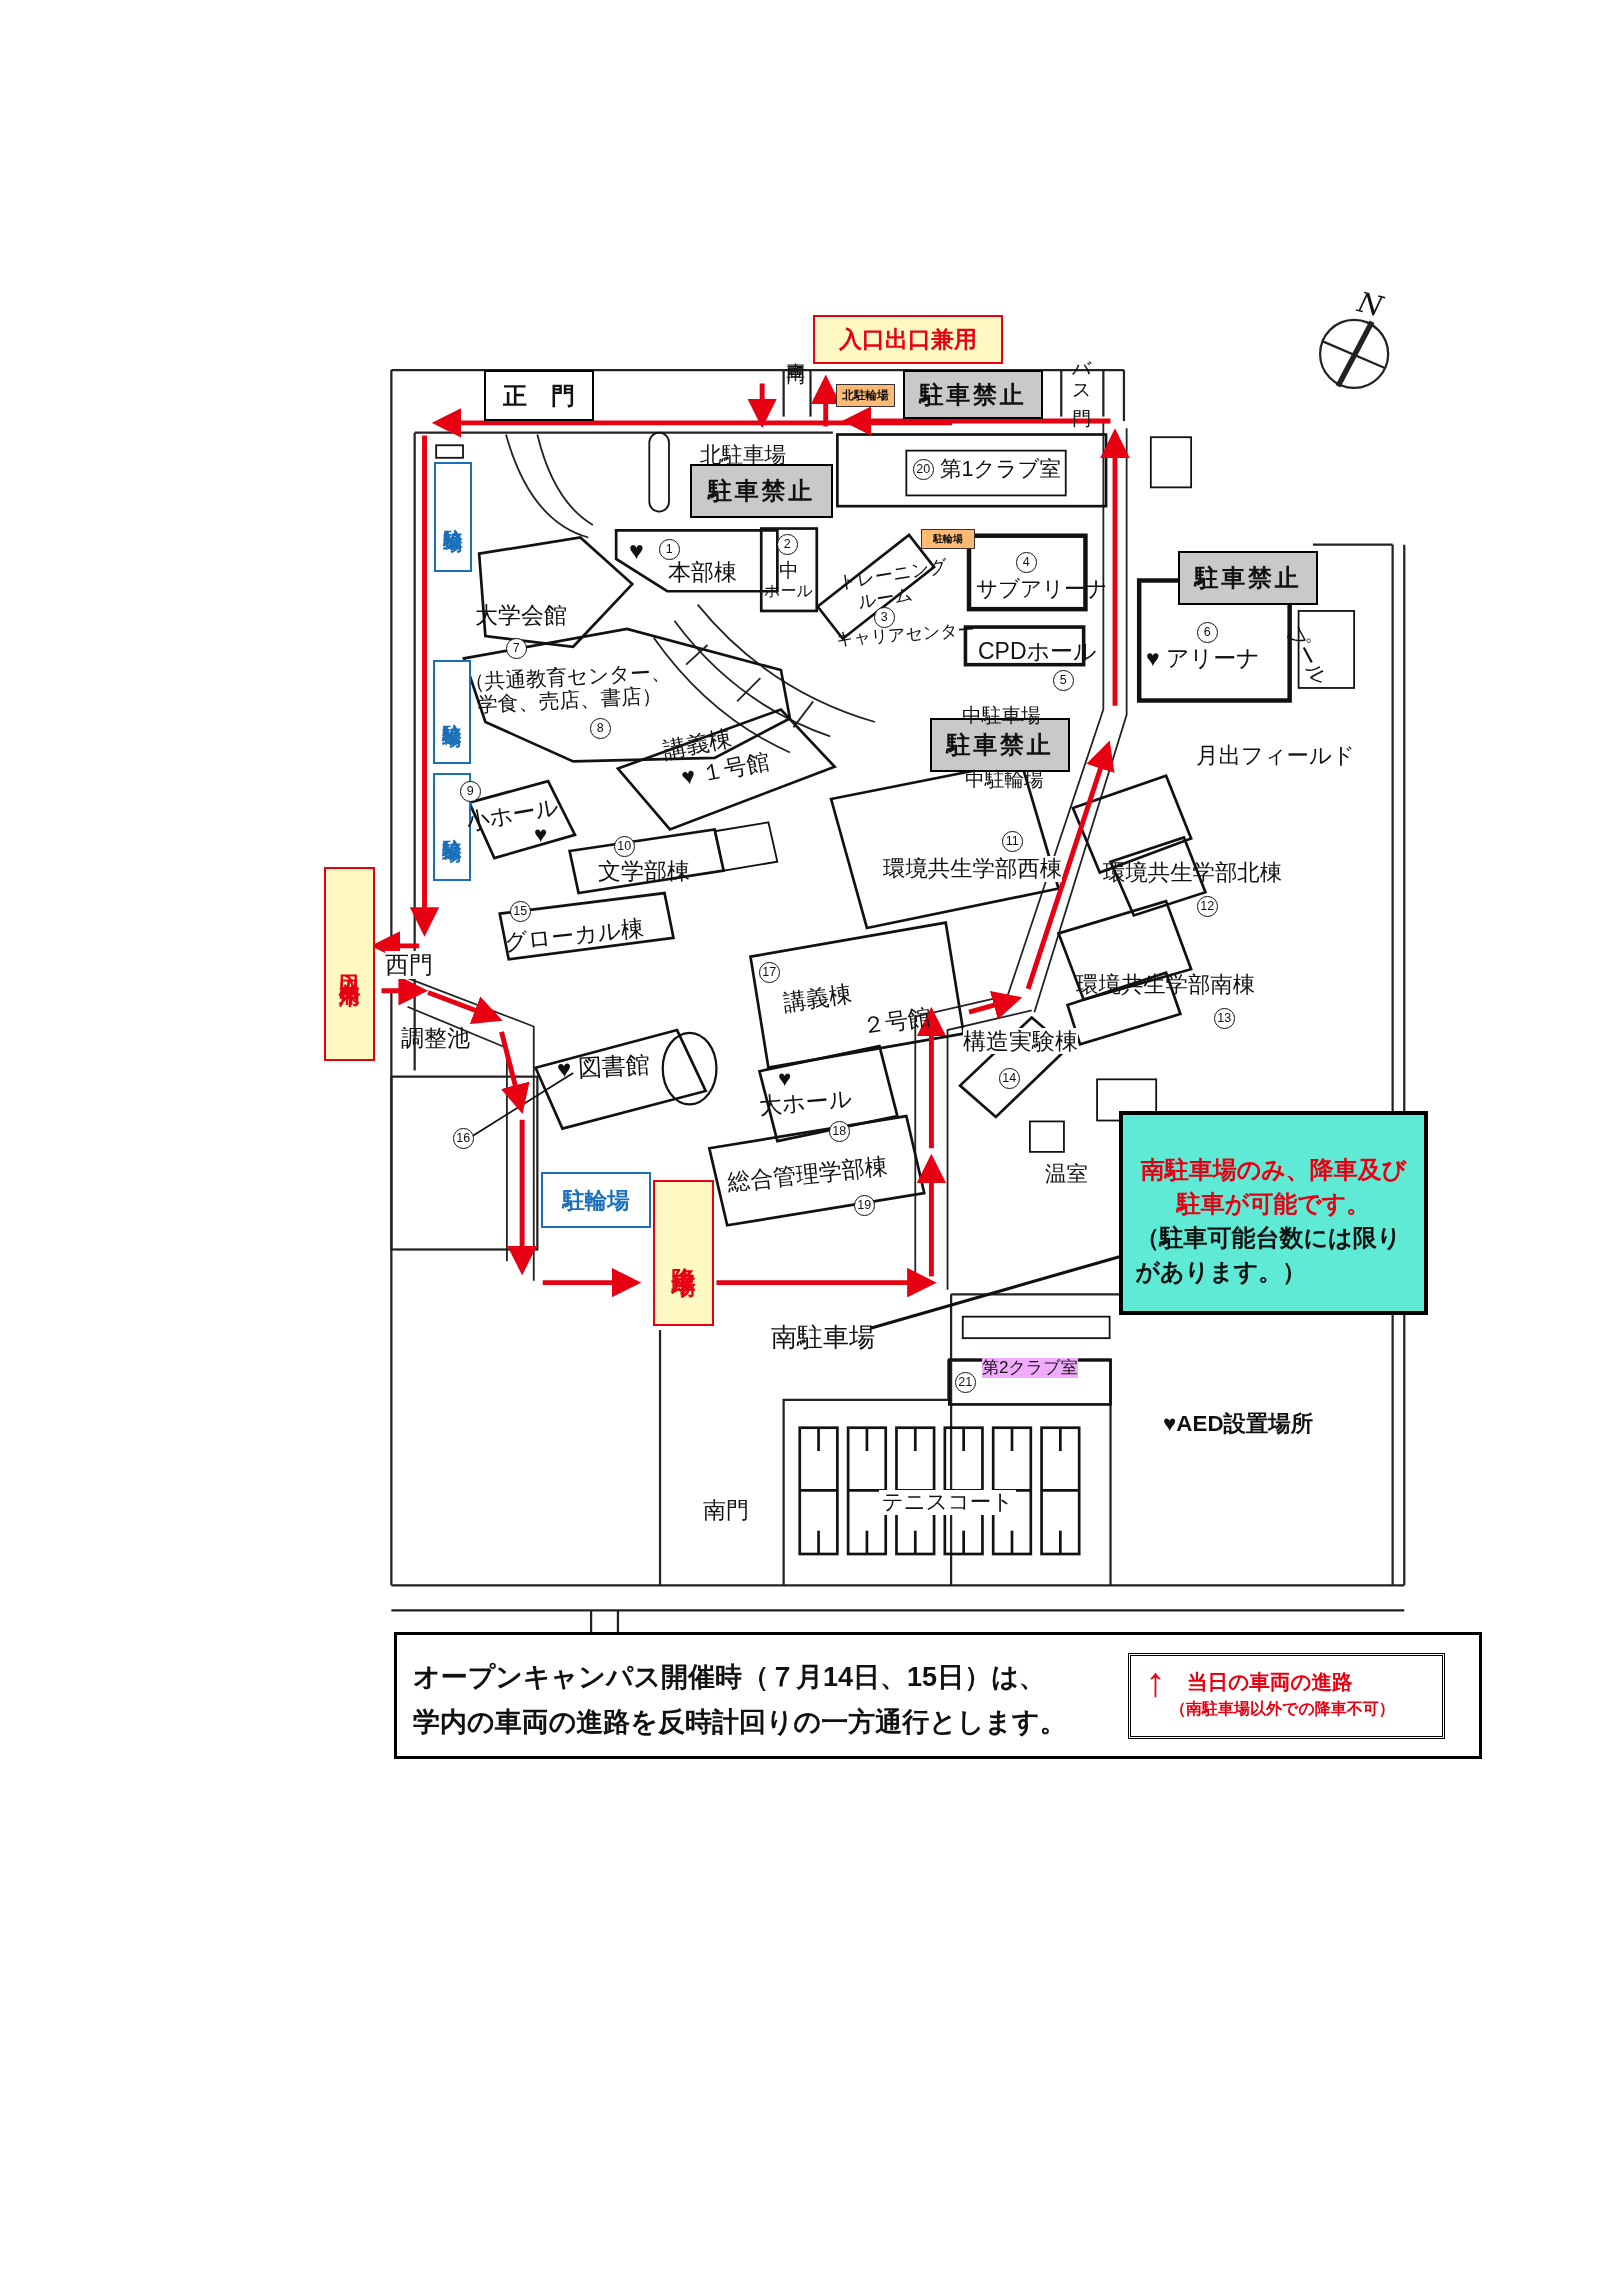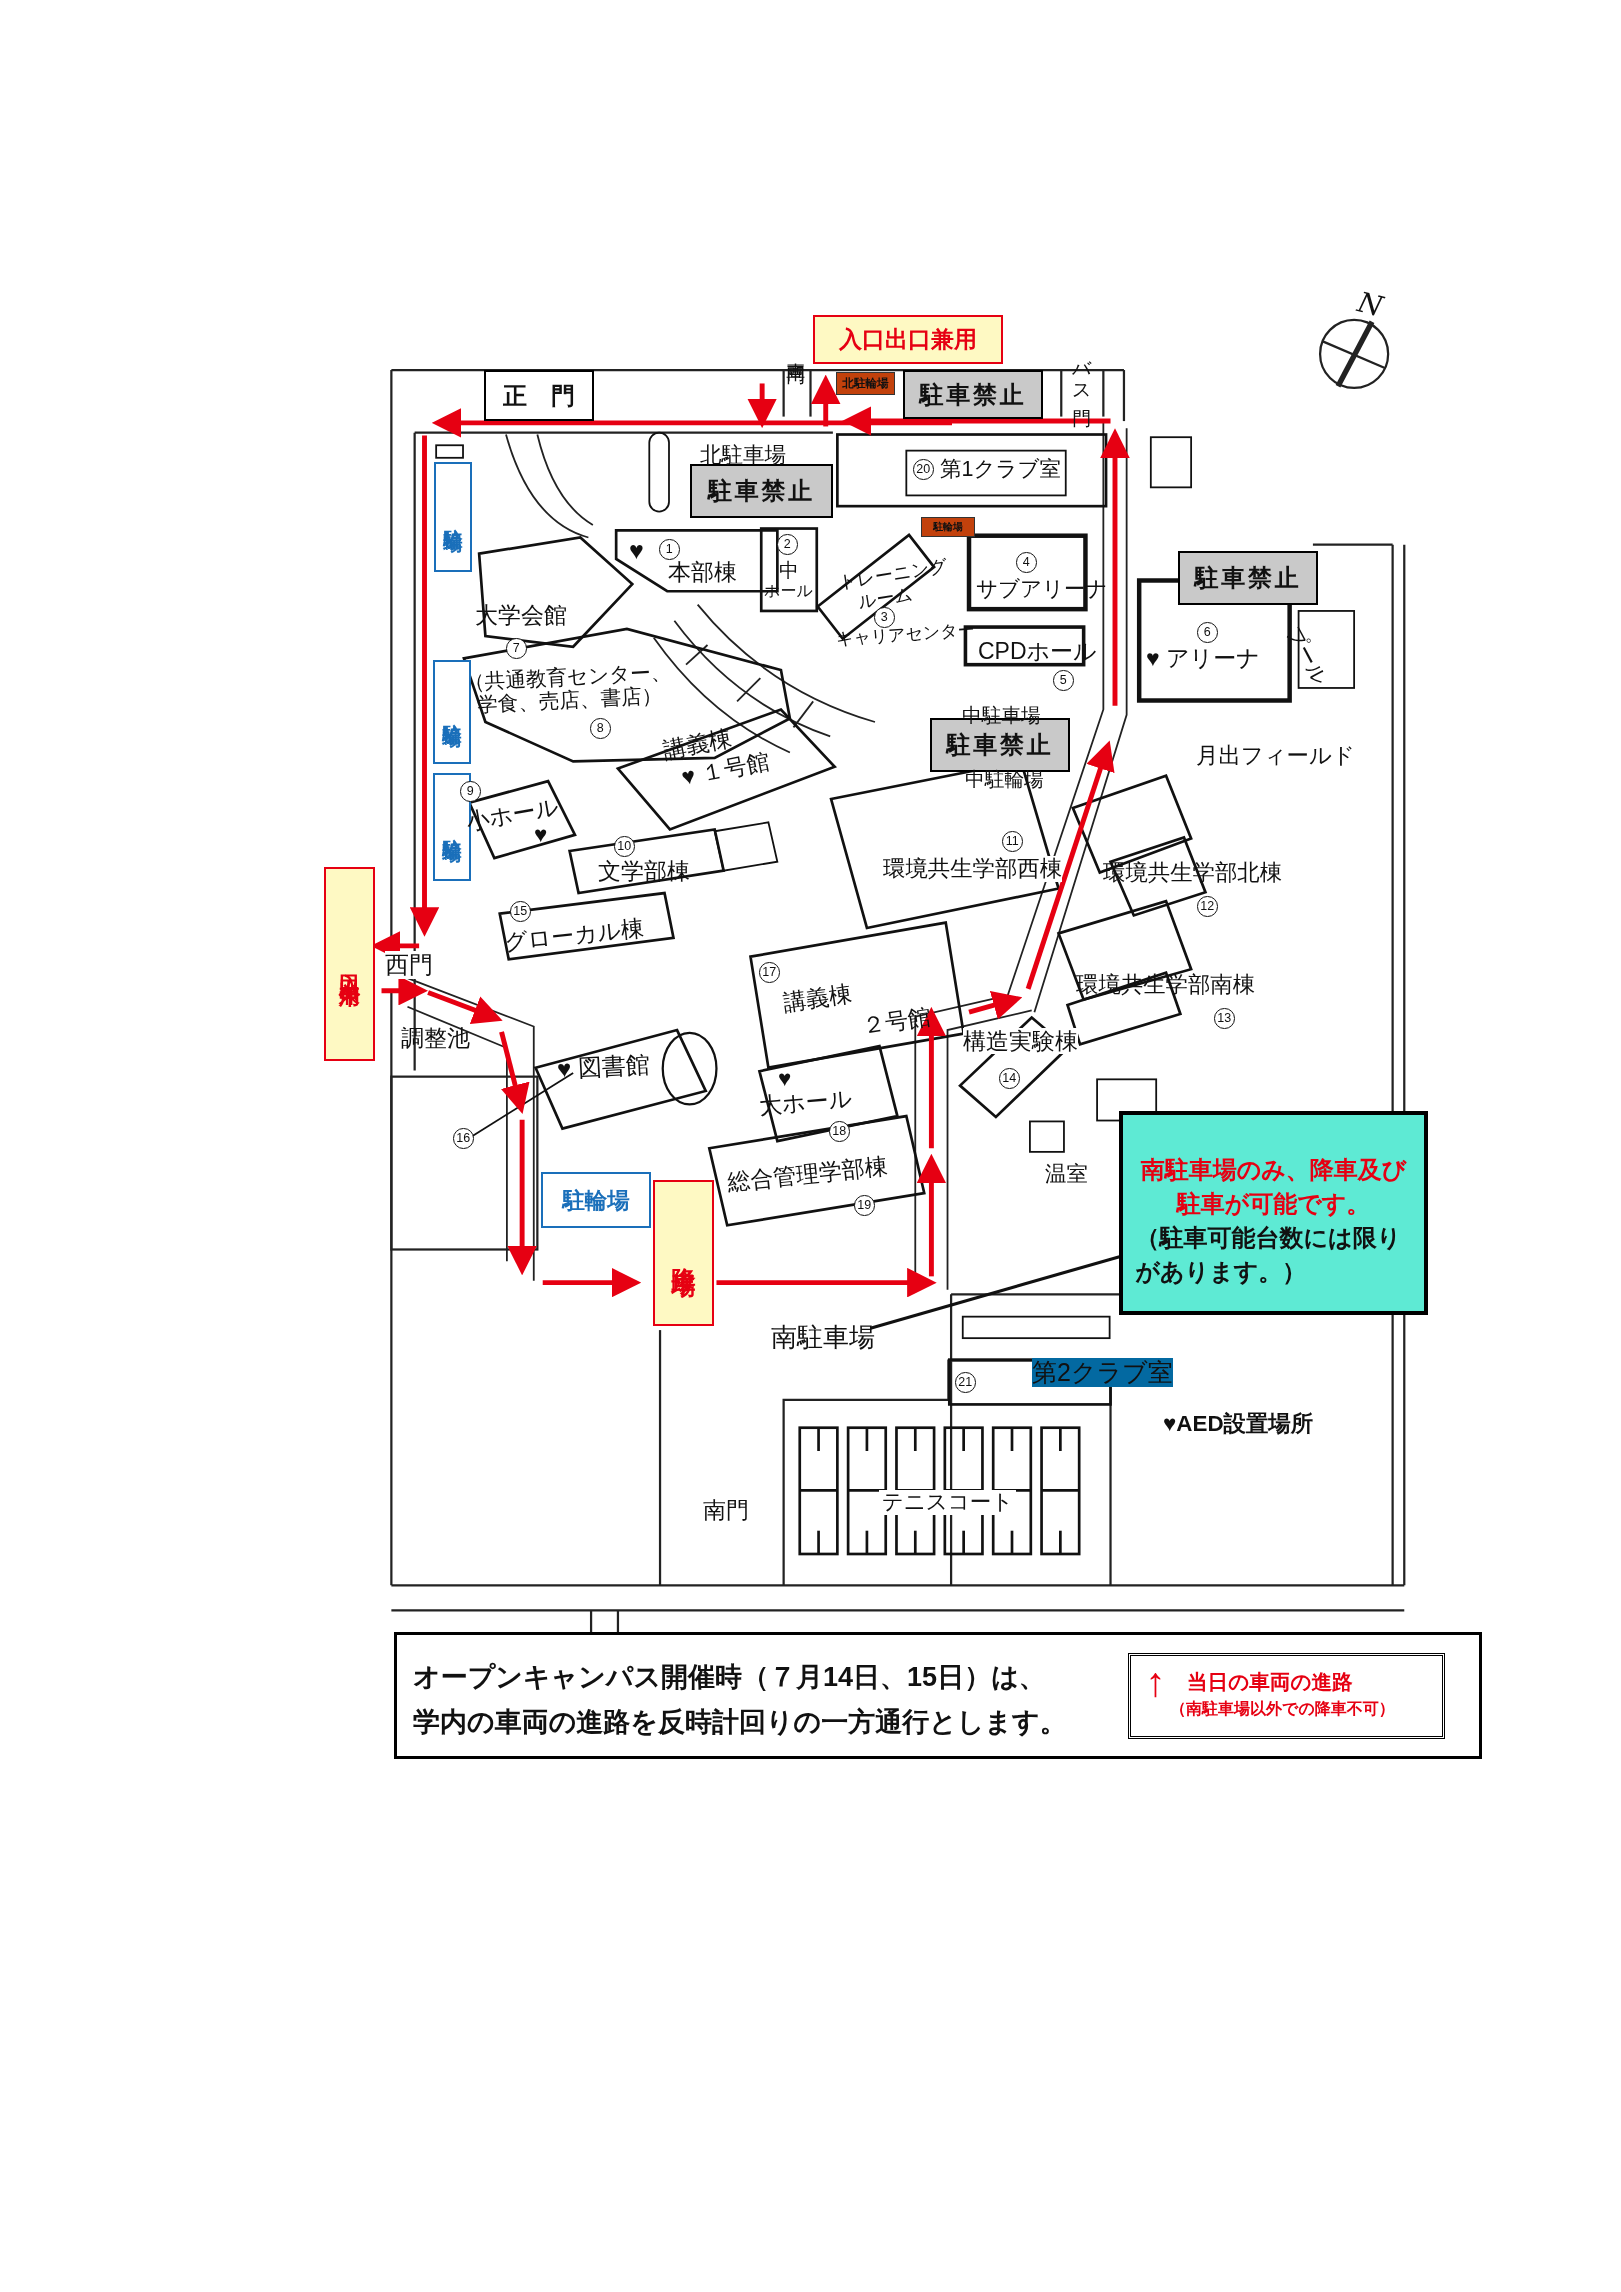--- a/index.html
+++ b/index.html
@@ -10,22 +10,22 @@
   .vert{writing-mode:vertical-rl;text-orientation:upright;letter-spacing:2.7px;}
   .gray-sign{position:absolute;background:#c9c9c9;border:2.7px solid #000;font-weight:bold;
              font-size:24px;display:flex;align-items:center;justify-content:center;
              z-index:3;letter-spacing:2.7px;}
   .red-box{position:absolute;border:2.2px solid #e60012;color:#e60012;background:#fef9c3;
            font-weight:bold;display:flex;align-items:center;justify-content:center;z-index:3;}
   .blue-box{position:absolute;border:2.2px solid #1a6fba;color:#1a6fba;background:#fff;
             font-weight:bold;display:flex;align-items:center;justify-content:center;z-index:3;}
   .white-box{position:absolute;background:#fff;border:2.2px solid #000;display:flex;
              align-items:center;justify-content:center;z-index:3;}
-  .tiny-box{position:absolute;background:#c2410c;border:1.8px solid #333;display:flex;
-            align-items:center;justify-content:center;z-index:3;}
+  .tiny-box{position:absolute;background:#fdba74;border:1.8px solid #333;display:flex;
+            align-items:center;justify-content:center;z-index:3;margin-top:12px;}
   .num{display:inline-flex;width:20.6px;height:20.6px;border:1.8px solid #111;border-radius:50%;
        align-items:center;justify-content:center;font-size:12.5px;background:#fff;box-sizing:border-box;}
   .num.abs{position:absolute;z-index:3;}
   .heart{color:#111;}
   .callout{position:absolute;left:1119px;top:1111px;width:309px;height:204px;background:#5eead4;
            border:4.5px solid #000;z-index:4;text-align:center;font-weight:bold;box-sizing:border-box;
            padding-top:38px;font-size:24px;line-height:34px;}
   .callout .red{color:#e60012;}
   .notice{position:absolute;left:394px;top:1632px;width:1088px;height:127px;border:3.6px solid #000;
           z-index:4;box-sizing:border-box;background:#fff;}
@@ -301,21 +301,21 @@
   <div class="lbl" style="left:727px;top:1161px;font-size:23px;transform:rotate(-6deg);">総合管理学部棟</div>
   <span class="num abs" style="left:854px;top:1195px;">19</span>
 
   <div class="lbl" style="left:963px;top:1028px;font-size:23px;background:#fff;">構造実験棟</div>
   <span class="num abs" style="left:999px;top:1068px;">14</span>
 
   <span class="num abs" style="left:913px;top:459px;">20</span>
   <div class="lbl" style="left:940px;top:457px;font-size:21.5px;">第1クラブ室</div>
 
   <span class="num abs" style="left:955px;top:1372px;">21</span>
-  <div class="lbl" style="left:1032px;top:1358px;font-size:25px;background:#0369a1;">第2クラブ室</div>
+  <div class="lbl" style="left:982px;top:1358px;font-size:17px;background:#f0abfc;">第2クラブ室</div>
 
   <div class="callout">
     <div class="red">南駐車場のみ、降車及び</div>
     <div class="red">駐車が可能です。</div>
     <div style="text-align:left;padding-left:12.5px;">（駐車可能台数には限り</div>
     <div style="text-align:left;padding-left:12.5px;">があります。）</div>
   </div>
 
   <div class="notice">
     <div class="text">

